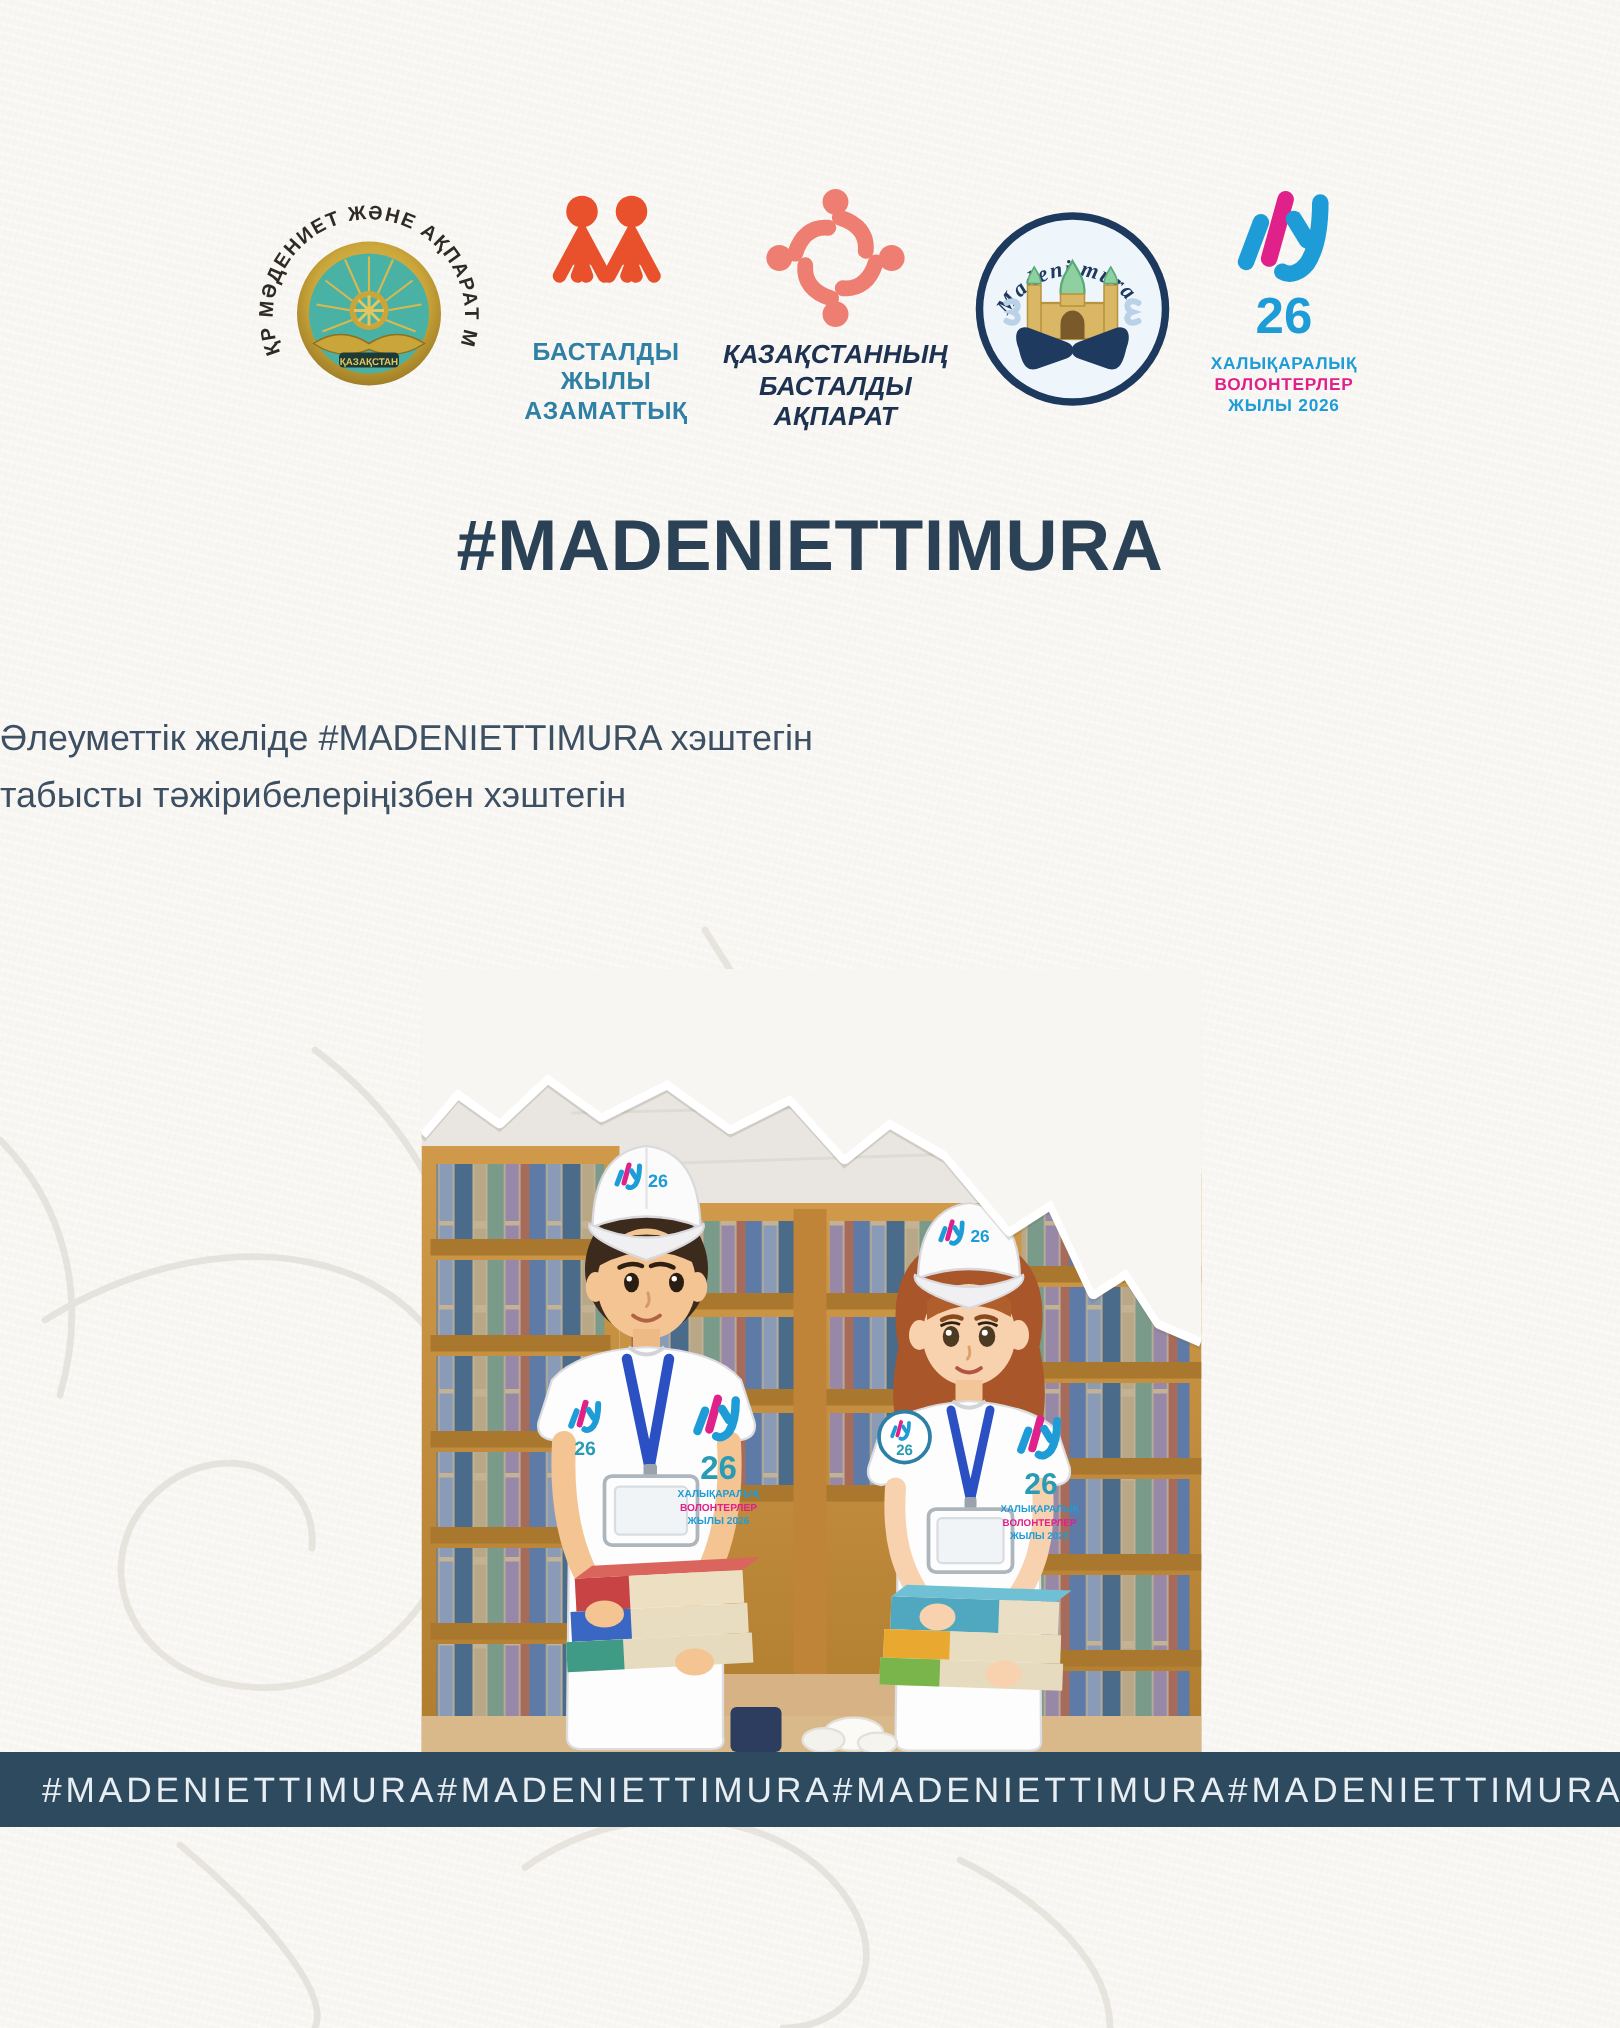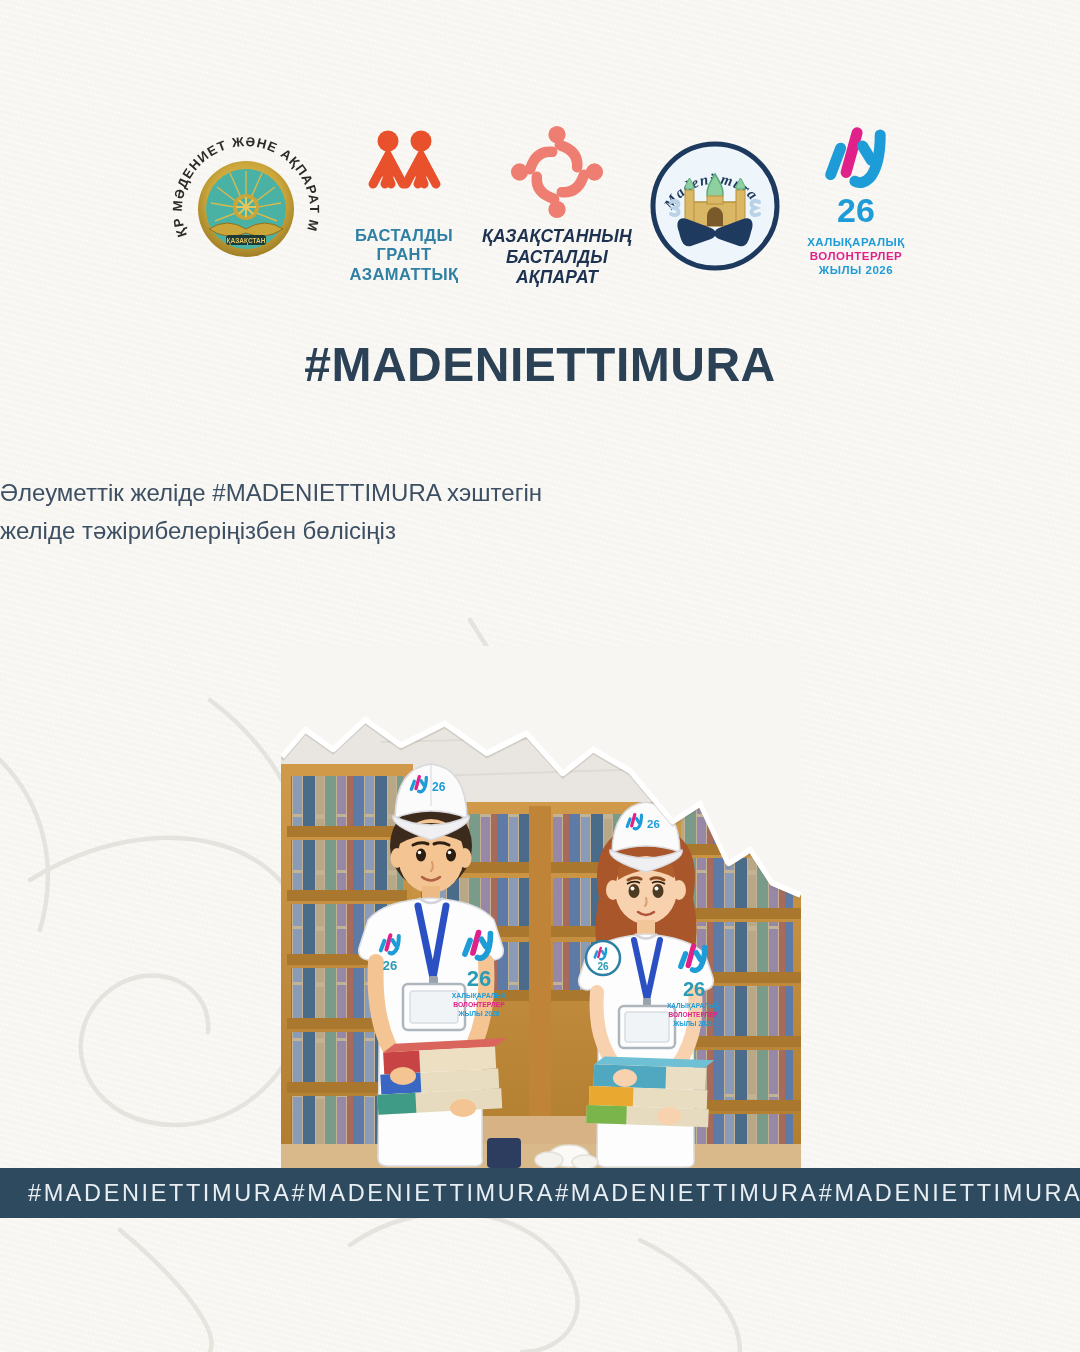--- a/index.html
+++ b/index.html
@@ -99,21 +99,21 @@
           <path d="M15,56 L30,28 L45,56"></path>
           <path d="M48,56 L63,28 L78,56"></path>
           <path d="M22,44 L38,44"></path>
             <path d="M55,44 L71,44"></path>
           <path d="M27,56 L30,48 L33,56"></path>
             <path d="M60,56 L63,48 L66,56"></path>
         </g>
       </svg>
       <div class="logo-text bgo-text">
         <div>БАСТАЛДЫ</div>
-        <div>ГРАНТ</div>
+        <div>ЖЫЛЫ</div>
         <div>АЗАМАТТЫҚ</div>
       </div>
     </div>
 
     <div class="logo" style="width:152px;">
       <svg width="96" height="96" viewBox="0 0 100 100">
         <g>
           <g>
               <circle cx="50" cy="11" r="9" fill="#ef7e72"></circle>
               <path d="M53,22 C66,26 72,34 71,45" stroke="#ef7e72" stroke-width="11" stroke-linecap="round" fill="none"></path>
@@ -192,21 +192,21 @@
       </svg>
     </div>
   </div>
 
   <div class="title">
     <div>#MADENIETTIMURA</div>
   </div>
 
   <div class="subtitle">
     <div>Әлеуметтік желіде #MADENIETTIMURA хэштегін</div>
-    <div>желіде тәжірибелеріңізбен бөлісіңіз</div>
+    <div>табысты тәжірибелеріңізбен хэштегін</div>
   </div>
 
   <svg class="illustration" width="520" height="524" viewBox="0 0 520 524">
     <defs>
       <pattern id="bk" width="72" height="56" patternUnits="userSpaceOnUse">
         <rect width="72" height="56" fill="#c4b294"></rect>
         <rect x="0" width="11" height="56" fill="#5d7ba6"></rect>
         <rect x="12" y="3" width="9" height="53" fill="#8a9bb8"></rect>
         <rect x="22" width="12" height="56" fill="#4a6b8a"></rect>
         <rect x="35" y="5" width="8" height="51" fill="#b8a888"></rect>

